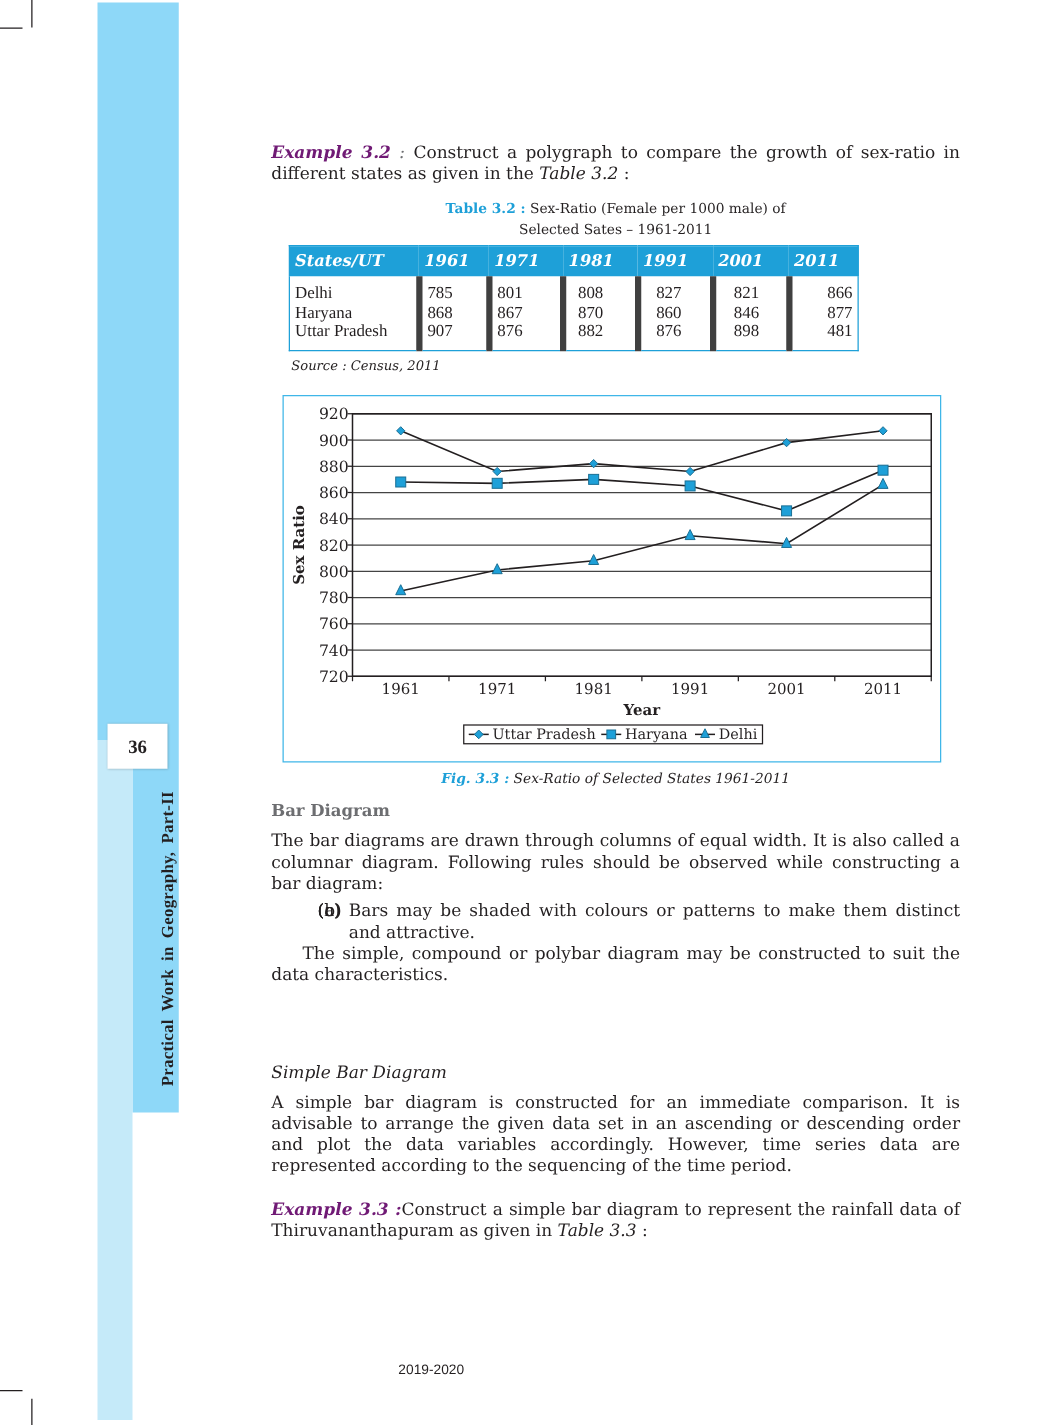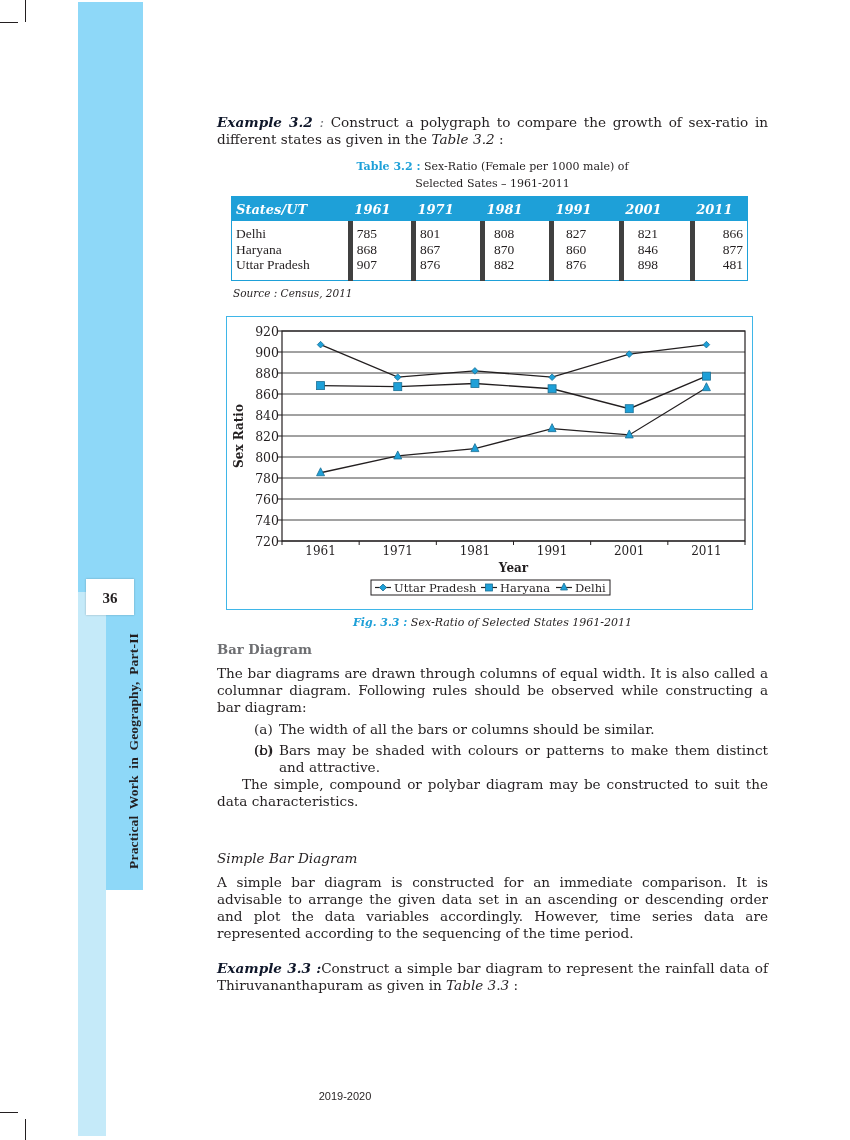--- a/index.html
+++ b/index.html
@@ -10,25 +10,25 @@
   .sidebar-right { position:absolute; left:106px; top:592px; width:37px; height:298px; background:#8ed8f8; }
   .sidebar-left { position:absolute; left:78px; top:592px; width:28px; height:544px; background:#c5eaf9; }
   .page-num-box { position:absolute; left:86px; top:579px; width:48px; height:36px; background:#fff;
                   box-shadow:0 0 2px rgba(0,0,0,.25); text-align:center; line-height:38px;
                   font-family:"Liberation Serif", serif; font-weight:bold; font-size:15px; }
   .running-title { position:absolute; left:126px; top:869px; transform-origin:0 0; transform:rotate(-90deg);
                    font-family:"Liberation Serif", serif; font-weight:bold; font-size:13.5px; color:#231f20;
                    white-space:nowrap; letter-spacing:.2px; word-spacing:3px; }
   .content { position:absolute; left:217px; width:551px; }
   p, .txt { margin:0; font-size:13.6px; line-height:17px; text-align:justify; }
-  .ex-label { font-weight:bold; font-style:italic; color:#0f172a;margin-top:20px; }
+  .ex-label { font-weight:bold; font-style:italic; color:#701a75;margin-top:20px; }
   .ital { font-style:italic; }
   .cap { position:absolute; left:217px; width:551px; text-align:center; font-size:11px; line-height:17px; }
   .cap-label { color:#1ea0d8; font-weight:bold; }
-  table.data { position:absolute; left:231px; top:196px; width:517px; border-collapse:collapse;
+  table.data { position:absolute; left:231px; top:196px; width:456px; border-collapse:collapse;
                border:1.5px solid #1ea0d8; font-family:"Liberation Serif", serif; }
   table.data thead tr { background:#1ea0d8; }
   table.data th { color:#fff; font-weight:bold; font-style:italic; font-size:13px; text-align:left;
                   padding:5px 4px 4px 4px; font-family:"DejaVu Serif", serif; }
   table.data td { vertical-align:top; font-size:13.5px; line-height:15.5px; padding:5px 4px 7px 4px;
                   border-left:5px solid #404040; color:#231f20; }
   table.data td:first-child { border-left:none; }
   .source { position:absolute; left:233px; top:287px; font-size:10.5px; font-style:italic; color:#231f20; }
   .chart-frame { position:absolute; left:226px; top:316px; width:525px; height:292px; border:1.5px solid #3fb6e8; }
   .chart-svg { position:absolute; left:0; top:0; }
@@ -204,21 +204,20 @@
 <div class="cap" style="top:614px;">
   <span class="cap-label ital">Fig. 3.3 :</span><span class="ital"> Sex-Ratio of Selected States 1961-2011</span>
 </div>
 
 <div class="content" style="top:641px;">
   <div class="heading" style="line-height:17px;">Bar Diagram</div>
   <p class="txt" style="margin-top:7px;">The bar diagrams are drawn through columns of equal width. It is also called a columnar diagram. Following rules should be observed while constructing a bar diagram:</p>
   <div style="margin-top:5px;">
     <div class="txt list-item">
       <span class="list-marker">(a)</span>
-      <span>The width of all the bars or columns should be similar.</span>
     </div>
     <div class="txt list-item" style="margin-top:4px;">
       <span class="list-marker">(b)</span>
     </div>
     <div class="txt list-item" style="margin-top:4px;">
       <span class="list-marker">(c)</span>
       <span>Bars may be shaded with colours or patterns to make them distinct and attractive.</span>
     </div>
   </div>
   <p class="txt" style="text-indent:25px;">The simple, compound or polybar diagram may be constructed to suit the data characteristics.</p>

